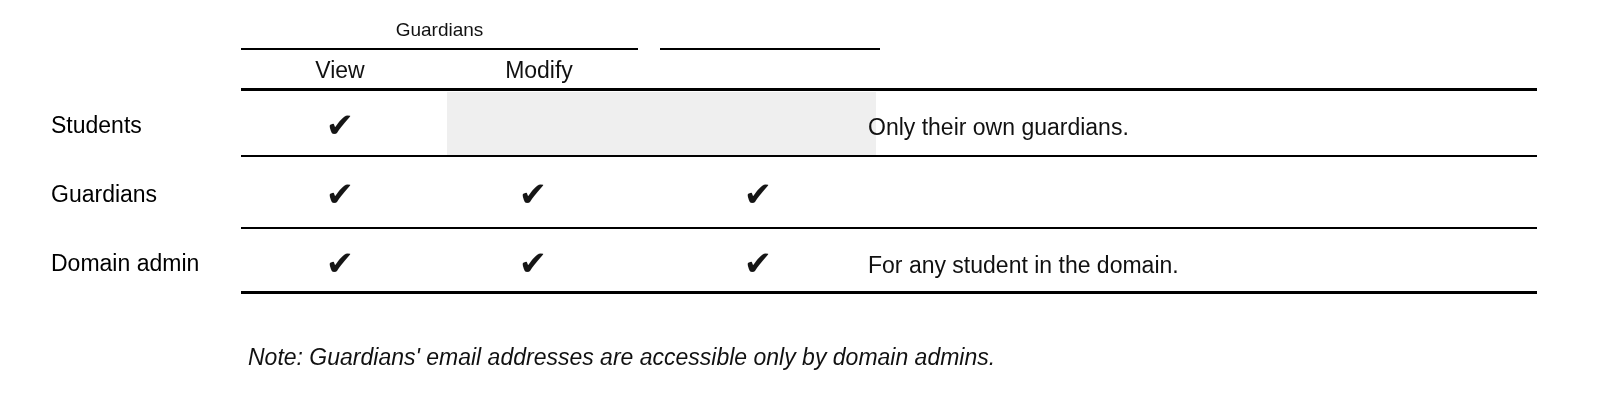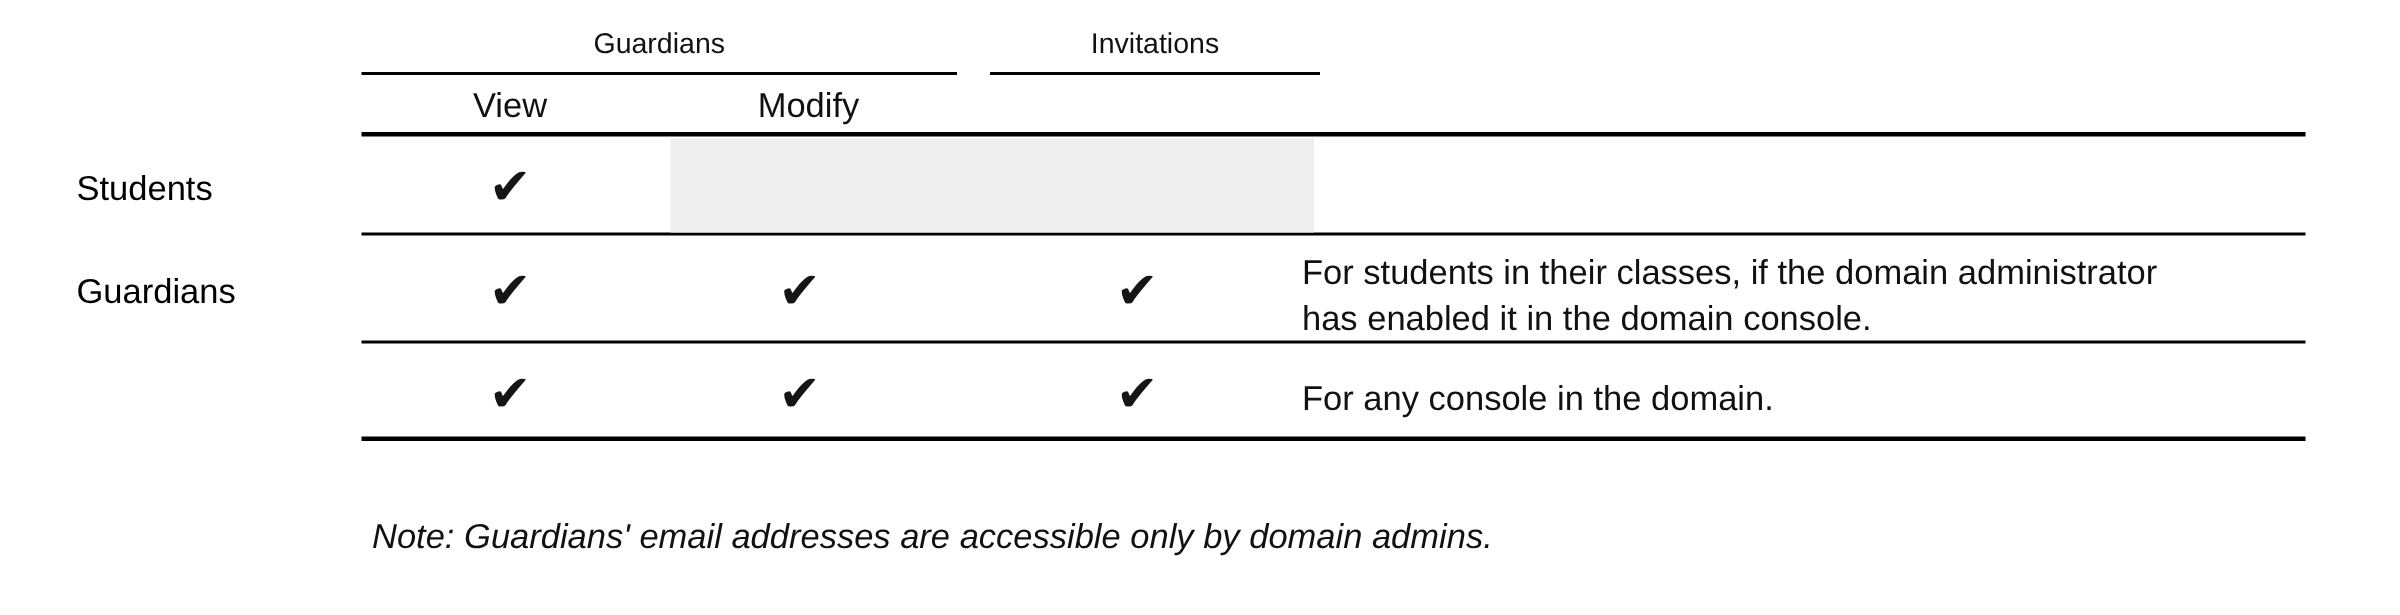--- a/index.html
+++ b/index.html
@@ -102,49 +102,48 @@
   }
 </style>
 </head>
 <body>
 
 <div class="canvas">
 
   <div class="abs group-label" style="left:241px; top:18px; width:397px;">Guardians</div>
   <div class="group-rule" style="left:241px; top:48px; width:397px;"></div>
 
-  <div class="abs group-label" style="left:660px; top:18px; width:220px;">Invitations</div>
   <div class="group-rule" style="left:660px; top:48px; width:220px;"></div>
 
   <div class="abs col-label" style="left:240px; top:59px; width:200px;">View</div>
   <div class="abs col-label" style="left:439px; top:59px; width:200px;">Modify</div>
 
   <div class="rule rule-head" style="left:241px; top:88px; width:1296px;"></div>
   <div class="rule rule-row" style="left:241px; top:155px; width:1296px;"></div>
   <div class="rule rule-row" style="left:241px; top:227px; width:1296px;"></div>
   <div class="rule rule-bottom" style="left:241px; top:291px; width:1296px;"></div>
 
   <div class="shade" style="left:447px; top:92px; width:429px; height:63px;"></div>
 
   <div class="abs row-label" style="left:51px; top:112px;">Students</div>
 
   <div class="check" style="left:312px; top:108px;">✔</div>
 
+  <div class="desc" style="left:868px; top:112px; width:660px;">Only their own guardians.</div>
 
   <div class="abs row-label" style="left:51px; top:181px;">Guardians</div>
 
   <div class="check" style="left:312px; top:177px;">✔</div>
   <div class="check" style="left:505px; top:177px;">✔</div>
   <div class="check" style="left:730px; top:177px;">✔</div>
 
-  <div class="desc" style="left:868px; top:166px; width:660px;">For students in their classes, if the domain administrator
-has enabled it in the domain console.</div>
 
+  <div class="abs row-label" style="left:51px; top:250px;">Domain admin</div>
 
   <div class="check" style="left:312px; top:246px;">✔</div>
   <div class="check" style="left:505px; top:246px;">✔</div>
   <div class="check" style="left:730px; top:246px;">✔</div>
 
-  <div class="desc" style="left:868px; top:250px; width:660px;">For any console in the domain.</div>
+  <div class="desc" style="left:868px; top:250px; width:660px;">For any student in the domain.</div>
 
   <div class="note" style="left:248px; top:344px;">Note: Guardians' email addresses are accessible only by domain admins.</div>
 
 </div>
 
 </body></html>

